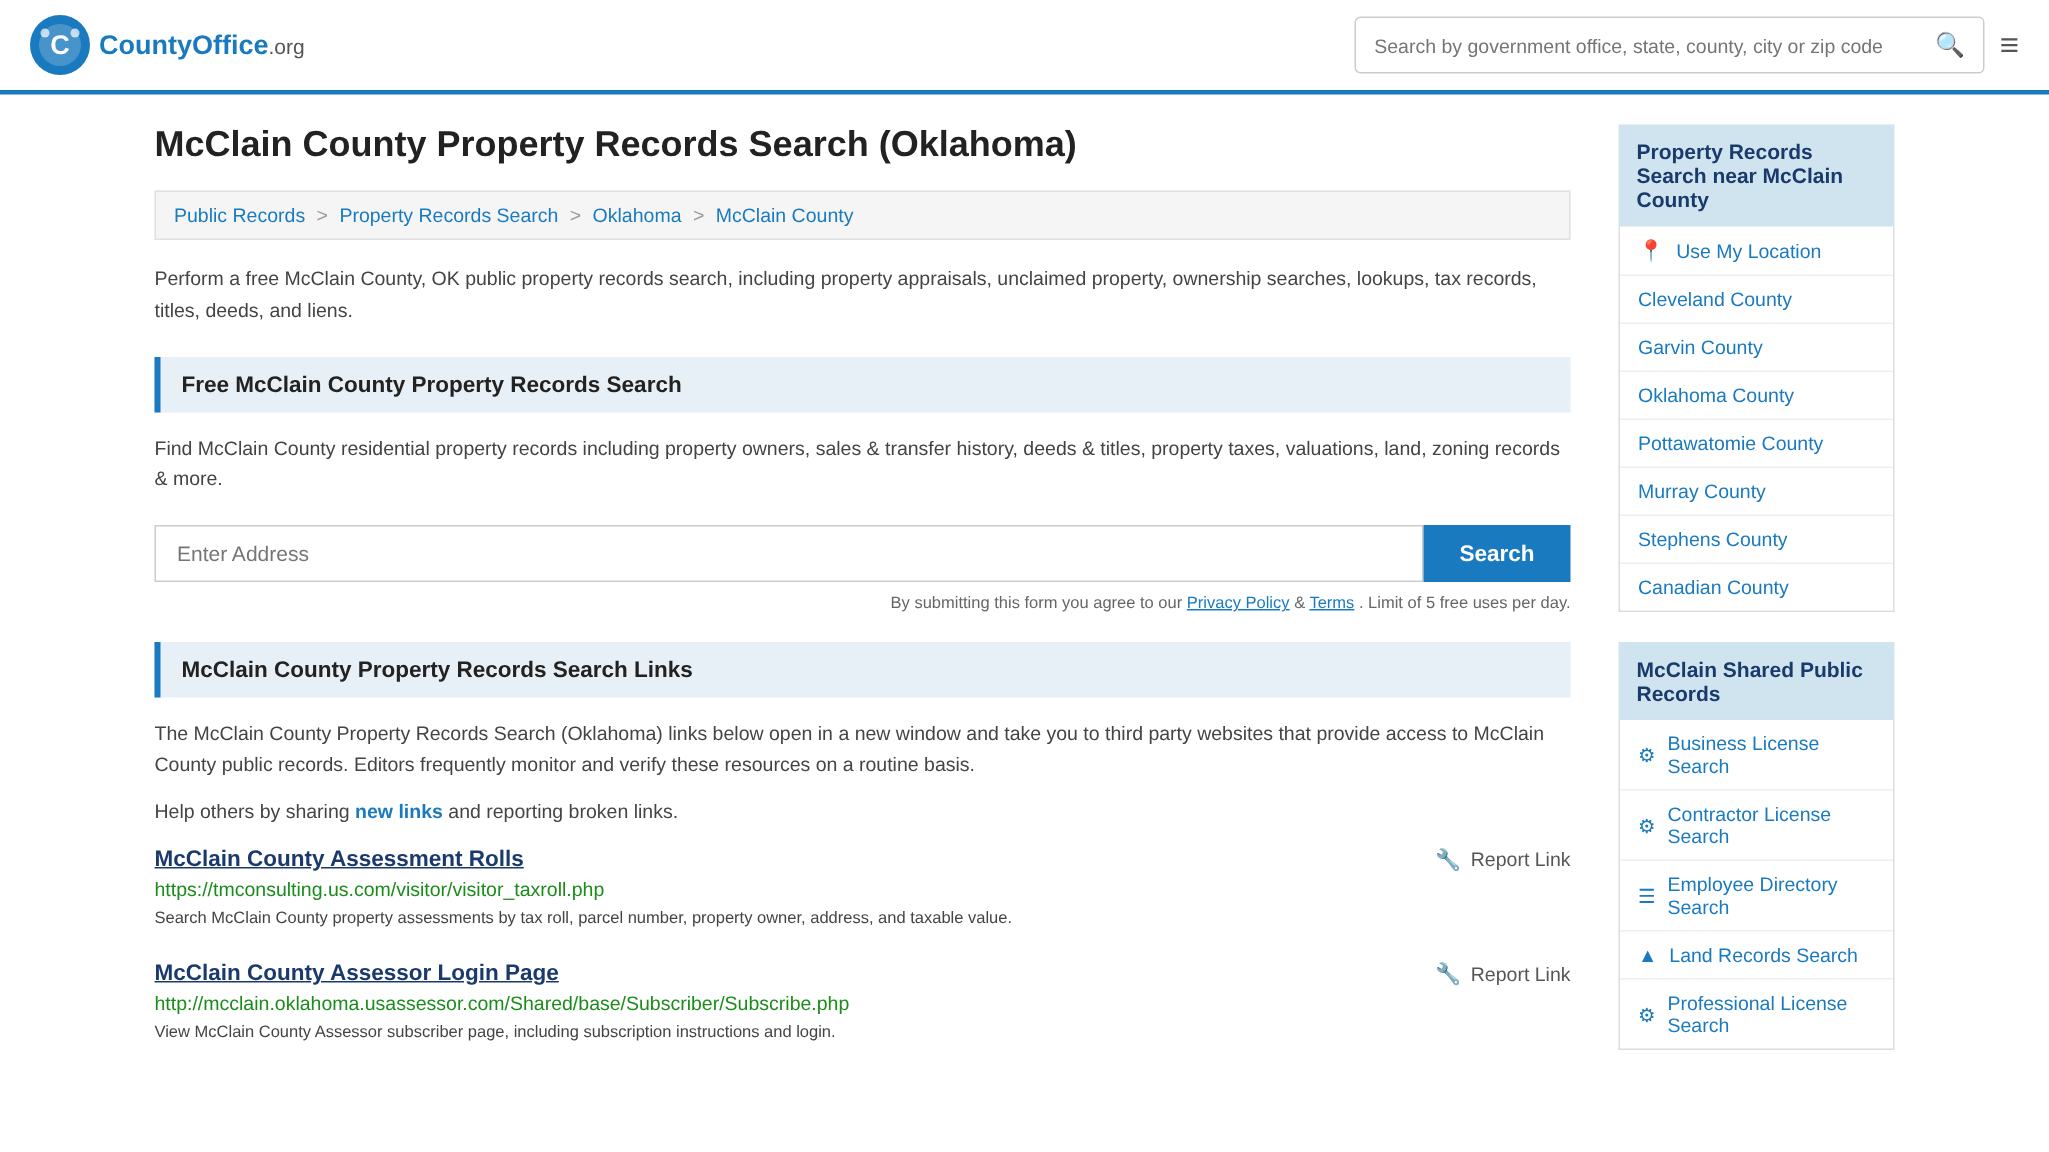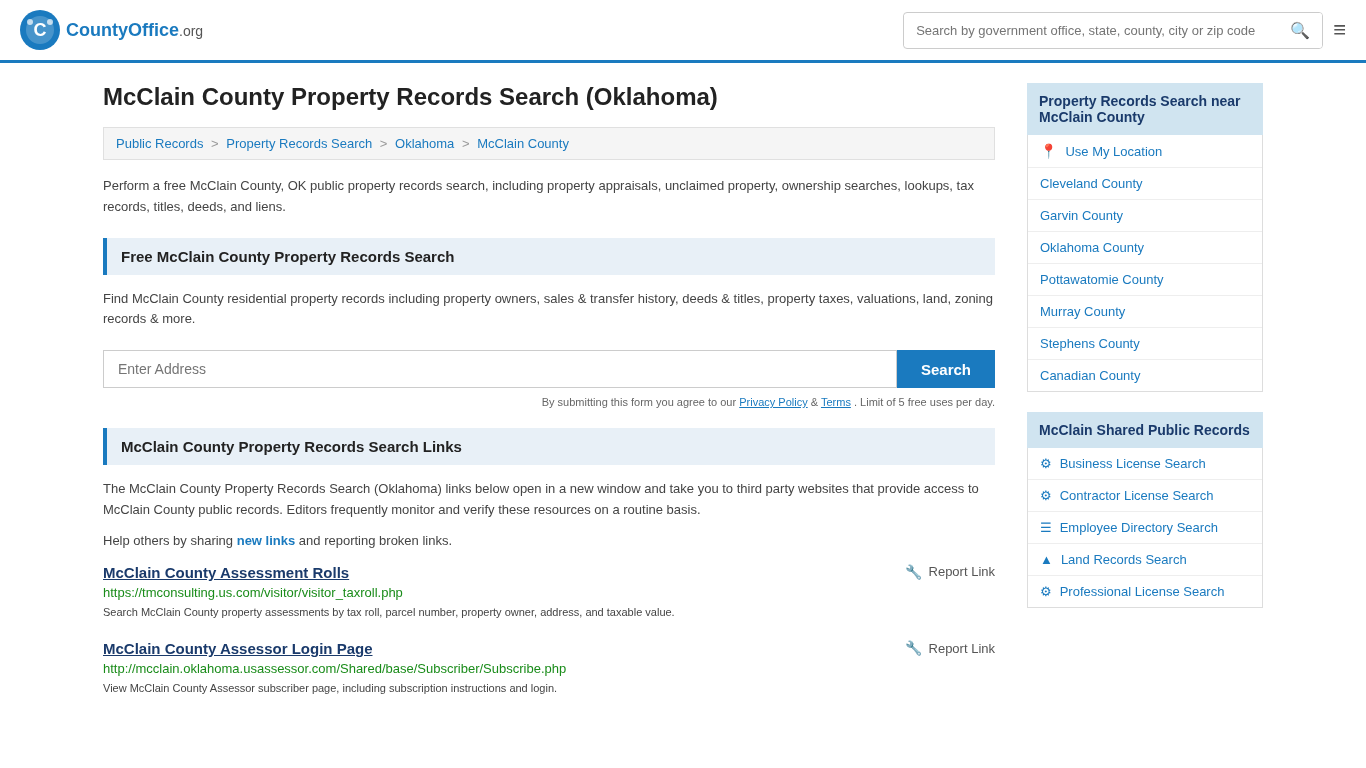--- a/index.html
+++ b/index.html
@@ -171,21 +171,21 @@
       font-weight: bold;
     }
 
     
     .link-item {
       margin-bottom: 20px;
     }
     .link-item-header {
       display: flex;
       justify-content: space-between;
-      align-items: flex-start;
+      align-items: flex-end;
       margin-bottom: 4px;
     }
     .link-item-title {
       font-size: 15px;
       font-weight: bold;
       color: #1a3a6b;
       text-decoration: underline;
       cursor: pointer;
     }
     .report-link-btn {
@@ -204,21 +204,21 @@
       margin-bottom: 4px;
     }
     .link-item-desc {
       font-size: 11px;
       color: #444;
       line-height: 1.5;
     }
 
     
     .sidebar {
-      width: 236px;
+      width: 184px;
       flex-shrink: 0;
     }
     .sidebar-section {
       margin-bottom: 20px;
     }
     .sidebar-section-title {
       background: #d0e4f0;
       padding: 10px 12px;
       font-size: 14px;
       font-weight: bold;

